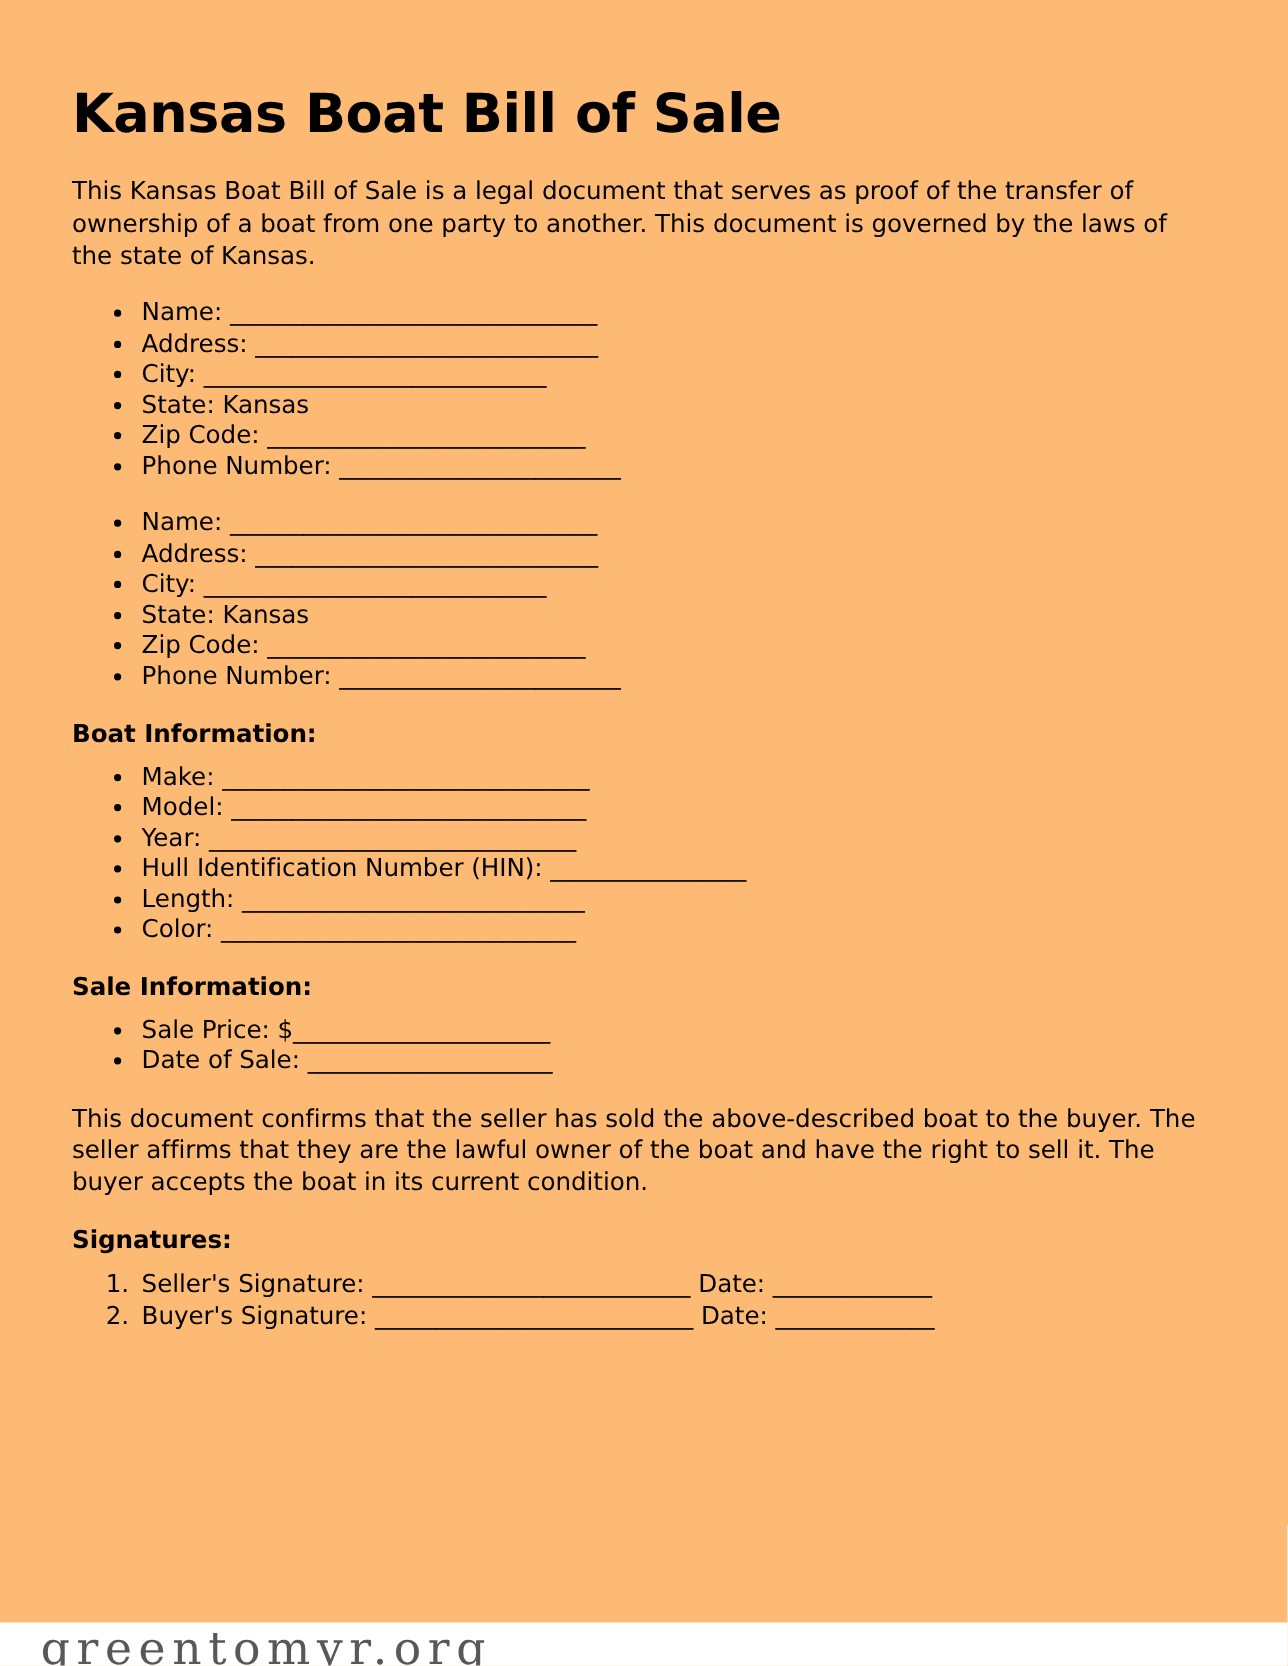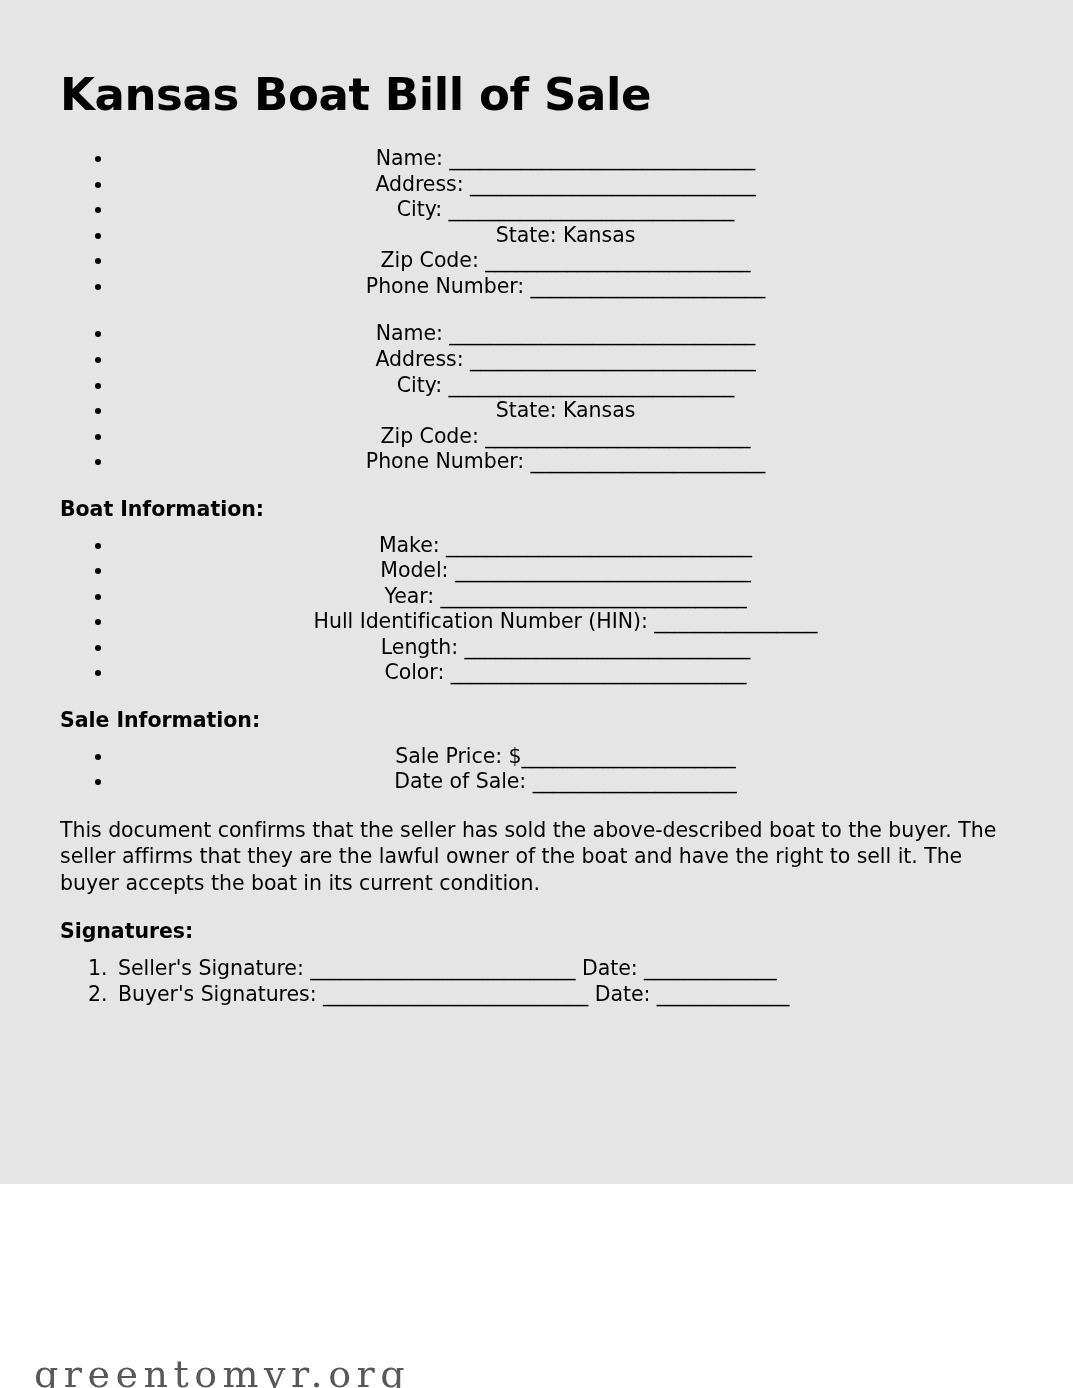--- a/index.html
+++ b/index.html
@@ -10,22 +10,22 @@
   body {
     width: 1073px;
     height: 1388px;
     font-family: "DejaVu Sans", sans-serif;
     color: #000000;
     overflow: hidden;
   }
   .page {
     position: relative;
     width: 1073px;
-    height: 1184px;
-    background: #e5e5e5;
+    height: 1352px;
+    background: #fdba74;
     box-sizing: border-box;
     padding: 60px 60px 0 60px;
   }
   .doc-title {
     font-size: 45px;
     font-weight: bold;
     letter-spacing: -0.4px;
     line-height: 1.12;
     margin: 10px 0 26px 0;
   }
@@ -39,21 +39,20 @@
   .section-heading {
     font-size: 20.5px;
     font-weight: bold;
     margin: 0 0 12px 0;
     letter-spacing: -0.05px;
   }
   ul.field-list {
     list-style: disc;
     margin: 0 0 22px 0;
     padding-left: 54px;
-    text-align: center;
   }
   ol.sig-list {
     list-style: decimal;
     margin: 0 0 22px 0;
     padding-left: 54px;
   }
   ul.field-list li,
   ol.sig-list li {
     font-size: 20.5px;
     line-height: 1.245;
@@ -82,20 +81,21 @@
     white-space: pre;
   }
 </style>
 </head>
 <body>
 
 <div class="page">
 
   <h1 class="doc-title">Kansas Boat Bill of Sale</h1>
 
+  <p class="para">This Kansas Boat Bill of Sale is a legal document that serves as proof of the transfer of ownership of a boat from one party to another. This document is governed by the laws of the state of Kansas.</p>
 
   <ul class="field-list">
     <li><span>Name:</span><span class="blank"> ______________________________</span></li>
     <li><span>Address:</span><span class="blank"> ____________________________</span></li>
     <li><span>City:</span><span class="blank"> ____________________________</span></li>
     <li><span>State:</span><span> Kansas</span></li>
     <li><span>Zip Code:</span><span class="blank"> __________________________</span></li>
     <li><span>Phone Number:</span><span class="blank"> _______________________</span></li>
   </ul>
 
@@ -122,19 +122,19 @@
   <ul class="field-list">
     <li><span>Sale Price: $</span><span class="blank">_____________________</span></li>
     <li><span>Date of Sale:</span><span class="blank"> ____________________</span></li>
   </ul>
 
   <p class="para">This document confirms that the seller has sold the above-described boat to the buyer. The seller affirms that they are the lawful owner of the boat and have the right to sell it. The buyer accepts the boat in its current condition.</p>
 
   <h2 class="section-heading">Signatures:</h2>
   <ol class="sig-list">
     <li><span>Seller's Signature:</span><span class="blank"> __________________________</span><span class="sig-gap"> </span><span>Date:</span><span class="blank"> _____________</span></li>
-    <li><span>Buyer's Signatures:</span><span class="blank"> __________________________</span><span class="sig-gap"> </span><span>Date:</span><span class="blank"> _____________</span></li>
+    <li><span>Buyer's Signature:</span><span class="blank"> __________________________</span><span class="sig-gap"> </span><span>Date:</span><span class="blank"> _____________</span></li>
   </ol>
 
 
   <div class="watermark">greentomyr.org</div>
 
 </div>
 
 </body></html>

